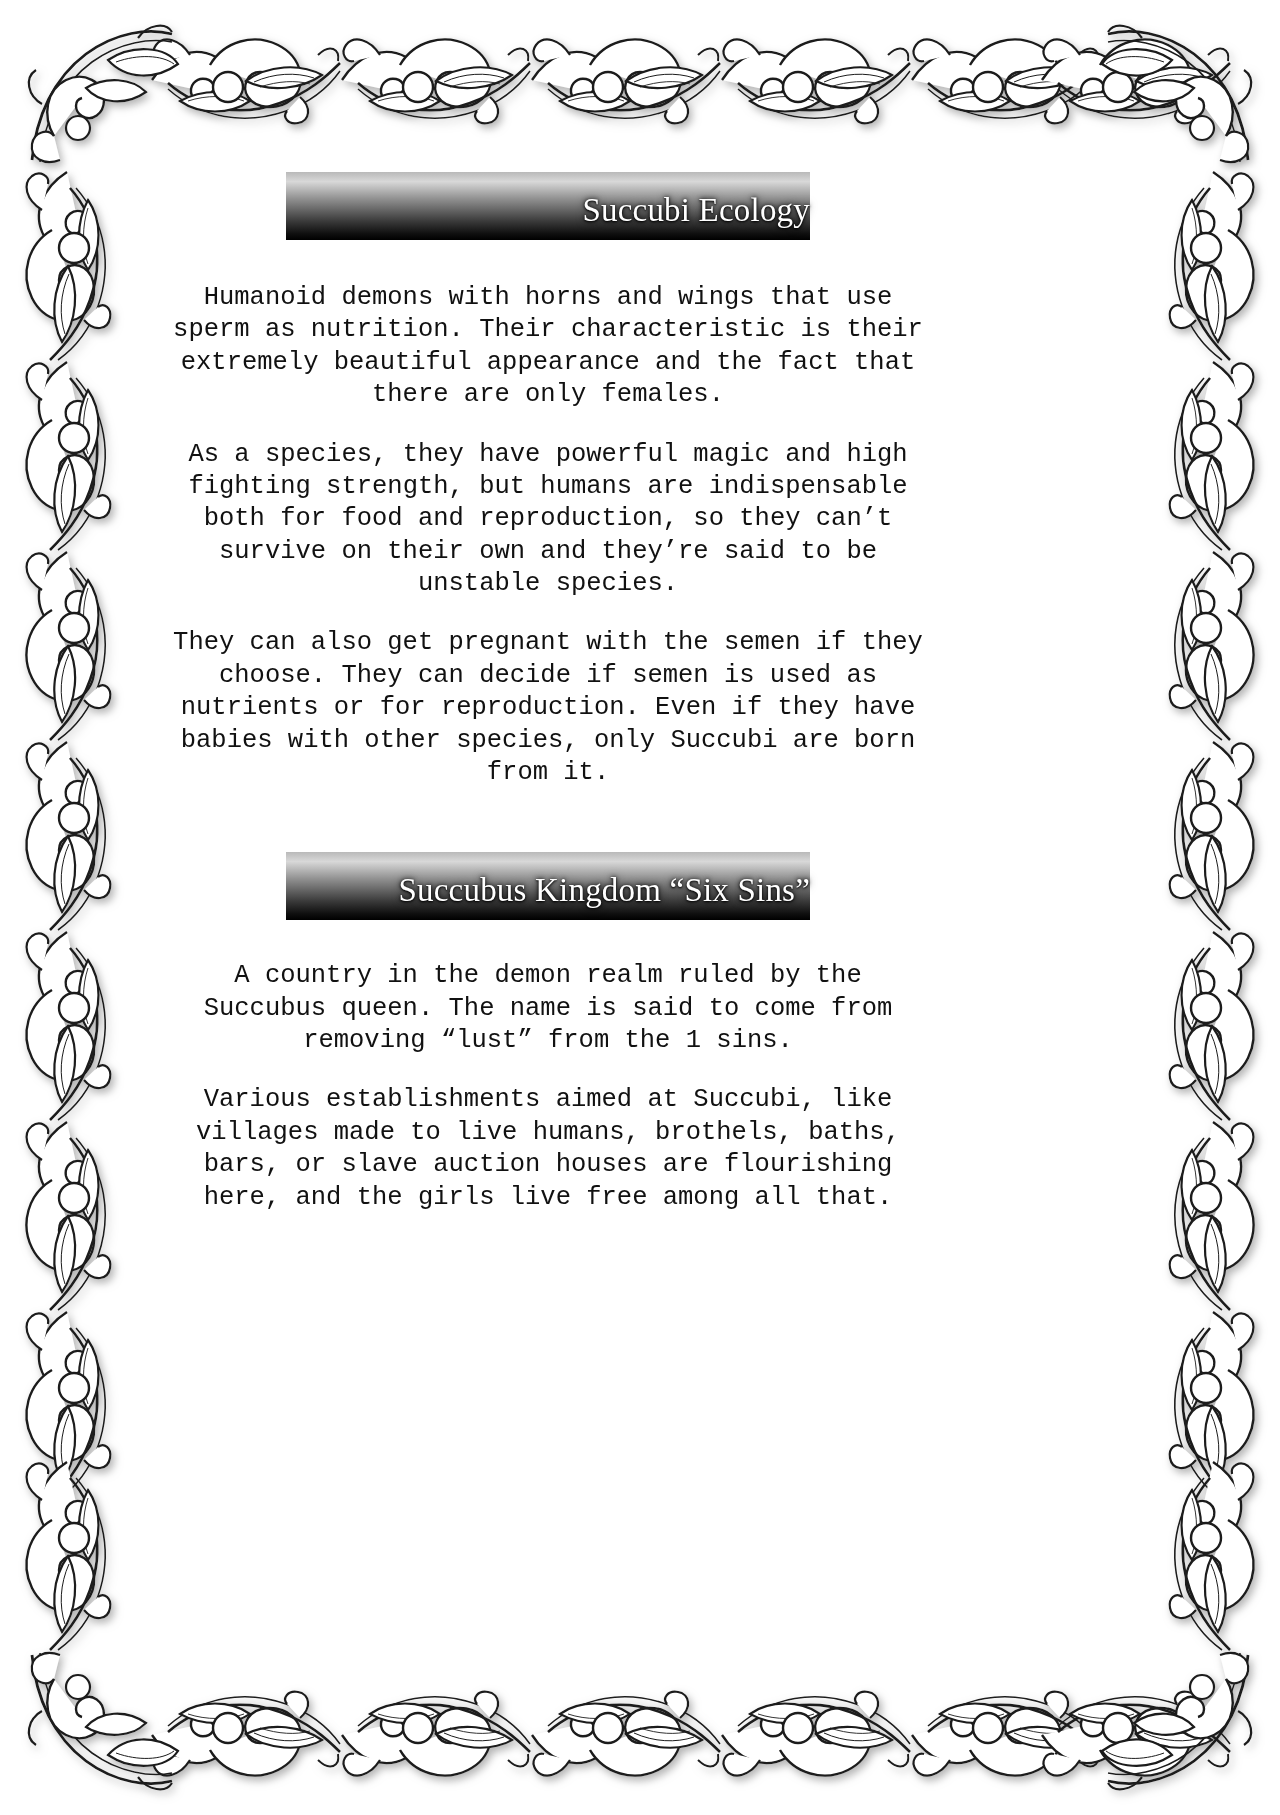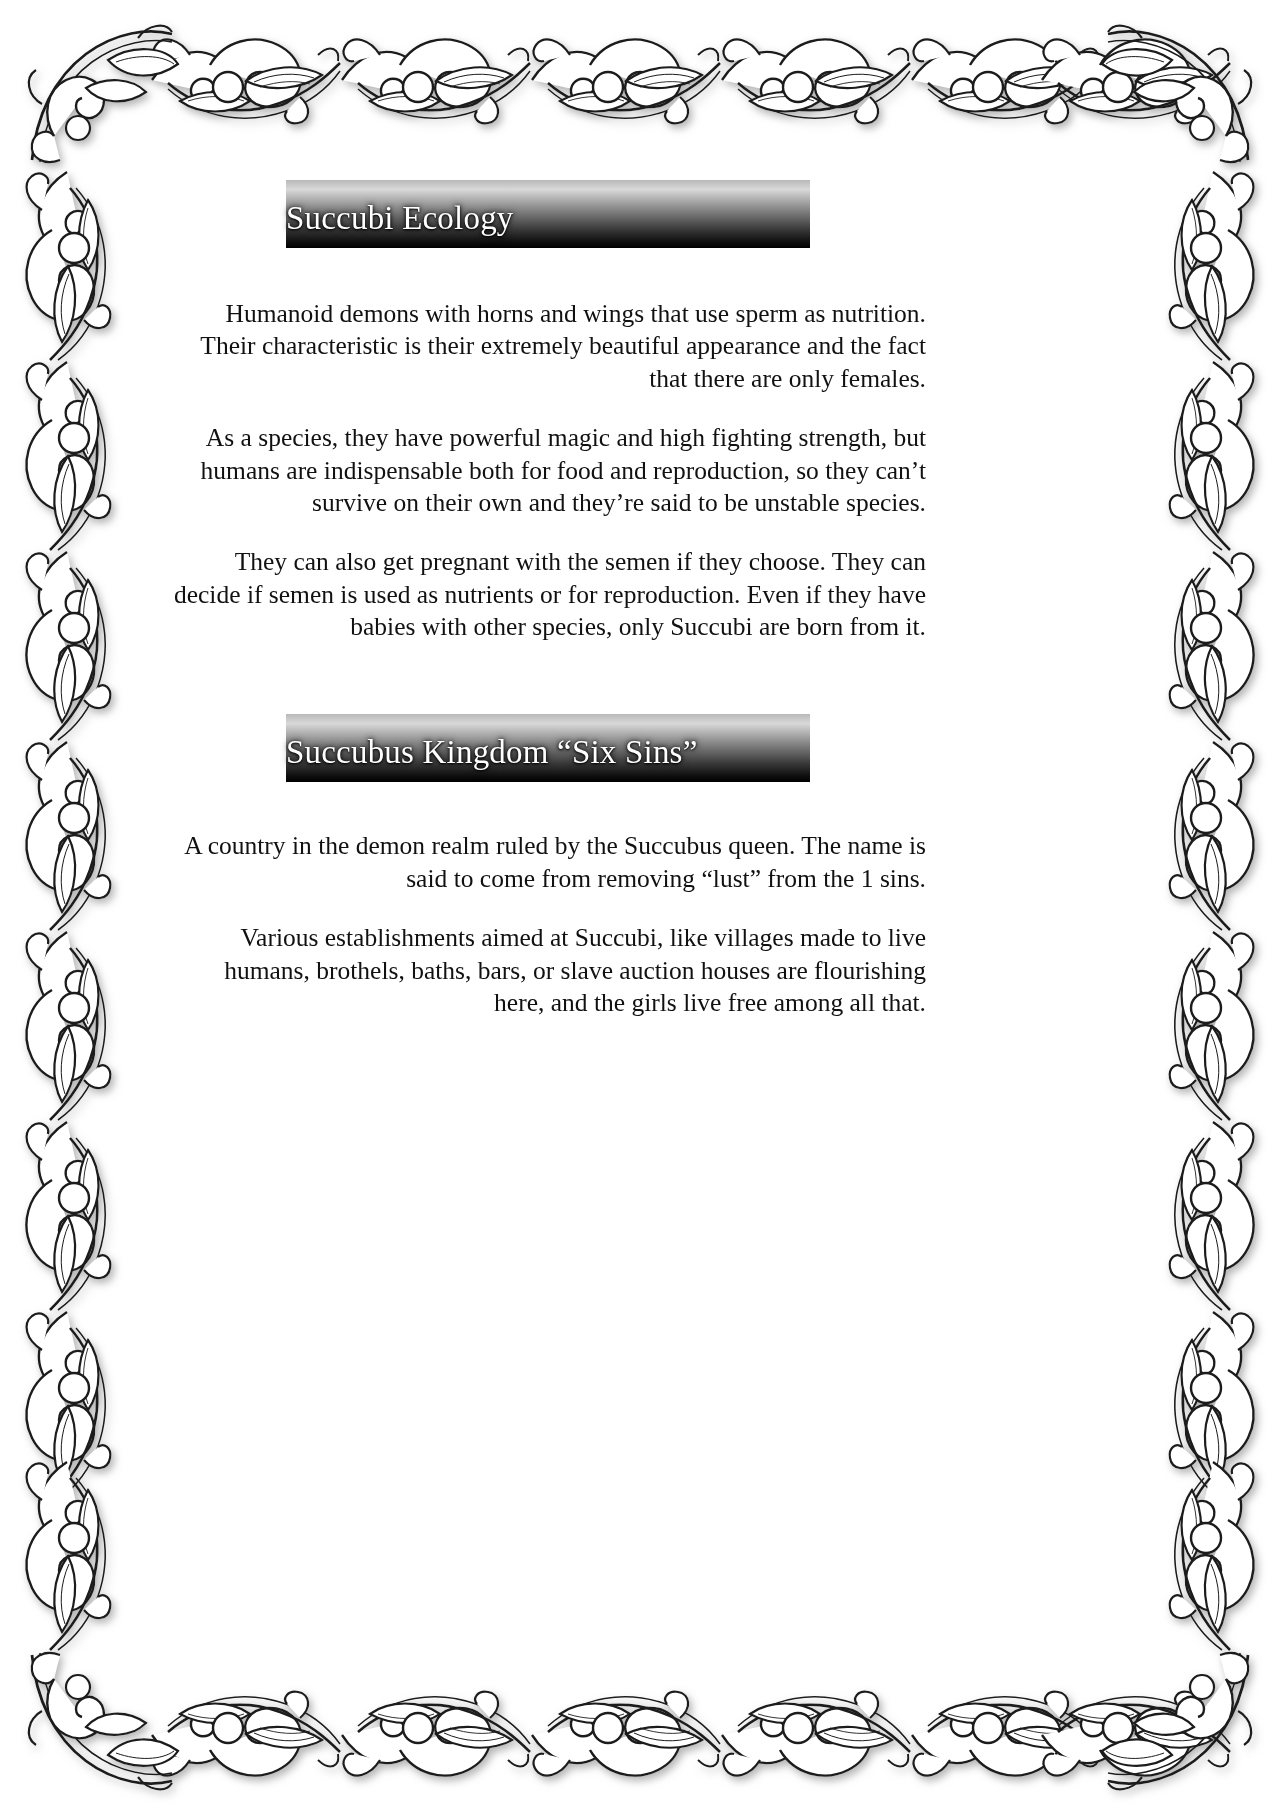--- a/index.html
+++ b/index.html
@@ -32,31 +32,31 @@
     top: 0;
     width: 760px;
     z-index: 2;
   }
 
   
   .banner {
     position: relative;
     width: 524px;
     height: 68px;
-    margin: 8px auto;
+    margin: 0 auto;
     background: linear-gradient(to bottom,
                 #b9b9b9 0%,
                 #d8d8d8 14%,
                 #8f8f8f 40%,
                 #3b3b3b 72%,
                 #111111 90%,
                 #000000 100%);
     display: flex;
     align-items: center;
-    justify-content: flex-start;
+    justify-content: flex-end;
   }
   .banner-title {
     color: #ffffff;
     font-size: 33px;
     line-height: 1;
     letter-spacing: 0.2px;
     text-shadow:
       0 0 4px rgba(0,0,0,0.85),
       0 0 9px rgba(0,0,0,0.65),
       0 1px 2px rgba(0,0,0,0.9);
@@ -65,22 +65,22 @@
     font-family: "Liberation Serif", "DejaVu Serif", serif;
   }
 
   
   .body-text { padding: 0 2px; }
   .para {
     font-size: 25.5px;
     line-height: 1.27;
     color: #111111;
     margin: 0 0 27px 0;
-    font-family: Liberation Serif, serif;
-    text-align: right;
+    font-family: Liberation Mono, monospace;
+    text-align: center;
   }
   .spacer-1 { height: 42px; }
   .spacer-2 { height: 36px; }
   .spacer-3 { height: 40px; }
   .top-gap   { height: 172px; }
 </style>
 </head>
 <body>
 
 <div class="page">

